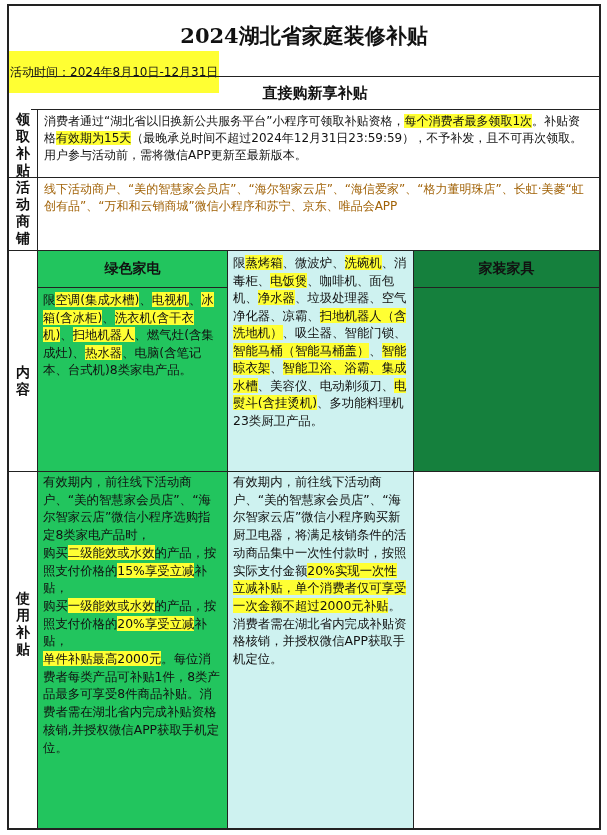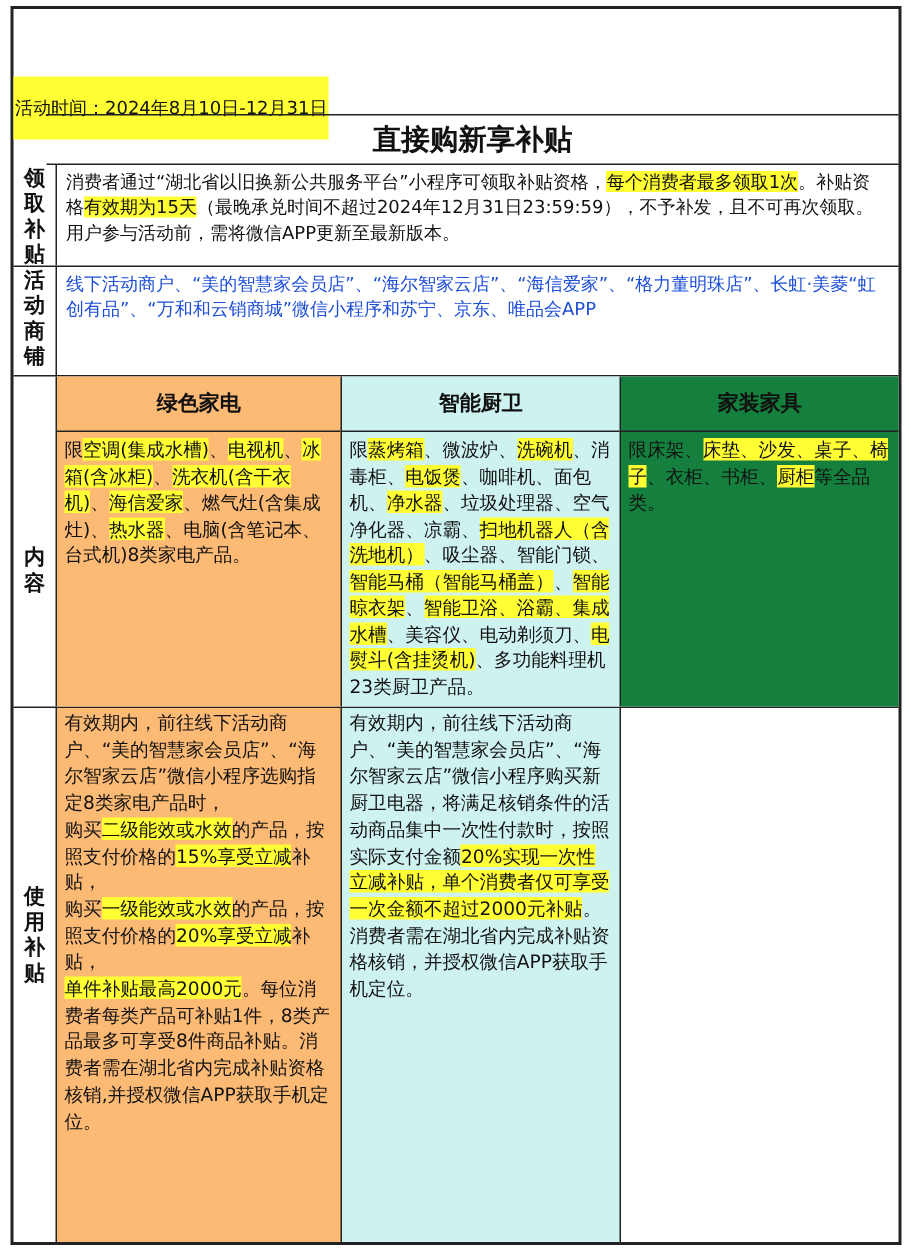--- a/index.html
+++ b/index.html
@@ -7,43 +7,44 @@
            font-family: "DejaVu Sans", "Liberation Sans", sans-serif; color: #111; }
     .sheet { position: absolute; left: 7px; top: 4px; width: 594px; height: 826px;
              border: 2px solid #222; box-sizing: border-box; }
     .hl { background: #ffff33; }
     .row { position: absolute; left: 0; right: 0; box-sizing: border-box; }
     .title { top: 0; height: 60px; display: flex; align-items: center; justify-content: center;
              font-family: "DejaVu Serif", "Liberation Serif", serif; font-size: 21px; font-weight: bold; }
     .date { top: 60px; height: 12px; font-size: 12px; line-height: 12px; padding-left: 0; }
     .date span { padding: 14px 1px; }
     .subtitle { top: 70px; height: 34px; border-top: 1.5px solid #222; border-bottom: 1.5px solid #222;
-                display: flex; align-items: center; justify-content: center; font-size: 19px; font-weight: bold; margin-left: 22px; }
+                display: flex; align-items: center; justify-content: center; font-size: 15px; font-weight: bold; margin-left: 22px; }
     .label-col { position: absolute; left: 0; width: 29px; border-right: 1.5px solid #222; box-sizing: border-box;
                  display: flex; flex-direction: column; align-items: center; font-weight: bold; font-size: 14px; line-height: 17px; }
     .content-col { position: absolute; left: 29px; right: 2px; box-sizing: border-box; padding: 3px 6px;
                    font-size: 12px; line-height: 17px; }
     .r-claim { top: 104px; height: 68px; border-bottom: 1.5px solid #222; }
     .r-shops { top: 172px; height: 73px; border-bottom: 1.5px solid #222; }
-    .r-shops .content-col { color: #1d4ed8; }
+    .r-shops .content-col { color: #a16207; }
     .r-cats { top: 245px; height: 221px; border-bottom: 1.5px solid #222; }
     .r-use { top: 466px; bottom: 0; }
     .cat { position: absolute; top: 0; bottom: 0; box-sizing: border-box; }
-    .cat.c1 { left: 29px; width: 190px; background: #fdba74; border-right: 1.5px solid #222; }
+    .cat.c1 { left: 29px; width: 190px; background: #22c55e; border-right: 1.5px solid #222; }
     .cat.c2 { left: 219px; width: 186px; background: #cef2f0; border-right: 1.5px solid #222; }
     .cat.c3 { left: 405px; right: 0; background: #15803d; }
     .cat-head { height: 36px; border-bottom: 1.5px solid #222; display: flex; align-items: center;
                 justify-content: center; font-weight: bold; font-size: 14px; }
     .cat-body { padding: 3px 5px; font-size: 12.4px; line-height: 17.5px; word-break: break-all; }
     .use-body { padding: 1px 5px; font-size: 12.4px; line-height: 17.7px; word-break: break-all; }
   </style>
 </head>
 <body>
 
 <div class="sheet">
+  <div class="row title">2024湖北省家庭装修补贴</div>
   <div class="row date"><span class="hl">活动时间：2024年8月10日-12月31日</span></div>
   <div class="row subtitle">直接购新享补贴</div>
 
   <div class="row r-claim">
     <div class="label-col" style="top:0;bottom:0;padding-top:1px;">
         <span>领</span>
         <span>取</span>
         <span>补</span>
         <span>贴</span>
       </div>
@@ -60,29 +61,27 @@
     <div class="content-col" style="top:0;bottom:0;">线下活动商户、“美的智慧家会员店”、“海尔智家云店”、“海信爱家”、“格力董明珠店”、长虹·美菱“虹创有品”、“万和和云销商城”微信小程序和苏宁、京东、唯品会APP</div>
   </div>
 
   <div class="row r-cats">
     <div class="label-col" style="top:0;bottom:0;justify-content:center;padding-top:40px;">
         <span>内</span>
         <span>容</span>
       </div>
     <div class="cat c1">
       <div class="cat-head">绿色家电</div>
-      <div class="cat-body"><span>限</span><span class="hl">空调(集成水槽)</span><span>、</span><span class="hl">电视机</span><span>、</span><span class="hl">冰箱(含冰柜)</span><span>、</span><span class="hl">洗衣机(含干衣机)</span><span>、</span><span class="hl">海信爱家</span><span>、燃气灶(含集成灶)、</span><span class="hl">热水器</span><span>、电脑(含笔记本、台式机)8类家电产品。</span></div>
+      <div class="cat-body"><span>限</span><span class="hl">空调(集成水槽)</span><span>、</span><span class="hl">电视机</span><span>、</span><span class="hl">冰箱(含冰柜)</span><span>、</span><span class="hl">洗衣机(含干衣机)</span><span>、</span><span class="hl">扫地机器人</span><span>、燃气灶(含集成灶)、</span><span class="hl">热水器</span><span>、电脑(含笔记本、台式机)8类家电产品。</span></div>
     </div>
     <div class="cat c2">
-      <div class="cat-head">智能厨卫</div>
       <div class="cat-body"><span>限</span><span class="hl">蒸烤箱</span><span>、微波炉、</span><span class="hl">洗碗机</span><span>、消毒柜、</span><span class="hl">电饭煲</span><span>、咖啡机、面包机、</span><span class="hl">净水器</span><span>、垃圾处理器、空气净化器、凉霸、</span><span class="hl">扫地机器人（含洗地机）</span><span>、吸尘器、智能门锁、</span><span class="hl">智能马桶（智能马桶盖）</span><span>、</span><span class="hl">智能晾衣架</span><span>、</span><span class="hl">智能卫浴、浴霸、集成水槽</span><span>、美容仪、电动剃须刀、</span><span class="hl">电熨斗(含挂烫机)</span><span>、多功能料理机23类厨卫产品。</span></div>
     </div>
     <div class="cat c3">
       <div class="cat-head">家装家具</div>
-      <div class="cat-body"><span>限床架、</span><span class="hl">床垫、沙发、桌子、椅子</span><span>、衣柜、书柜、</span><span class="hl">厨柜</span><span>等全品类。</span></div>
     </div>
   </div>
 
   <div class="row r-use">
     <div class="label-col" style="top:0;bottom:0;justify-content:flex-start;padding-top:118px;">
         <span>使</span>
         <span>用</span>
         <span>补</span>
         <span>贴</span>
       </div>

